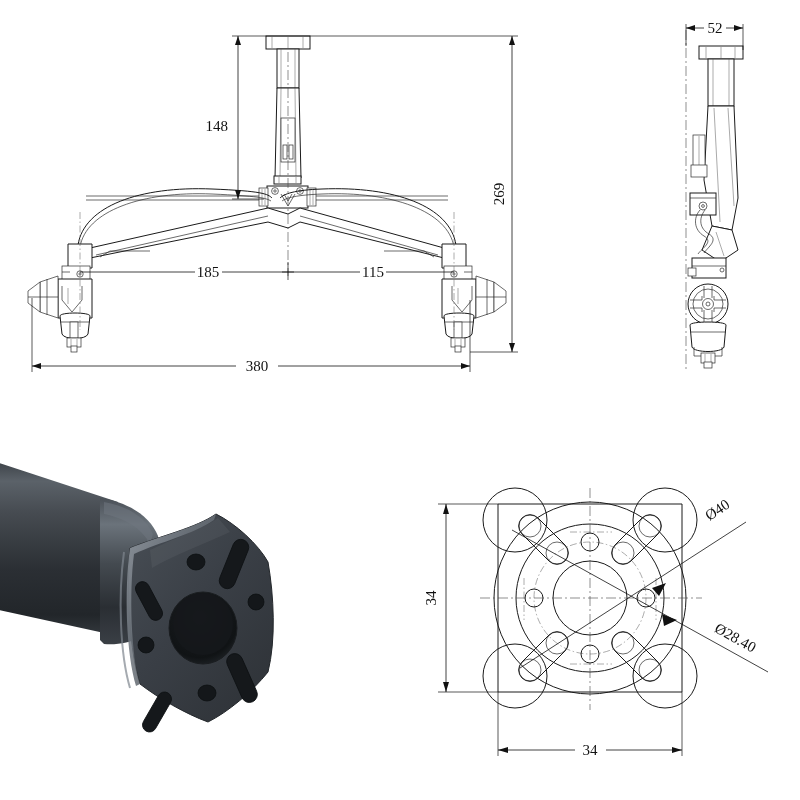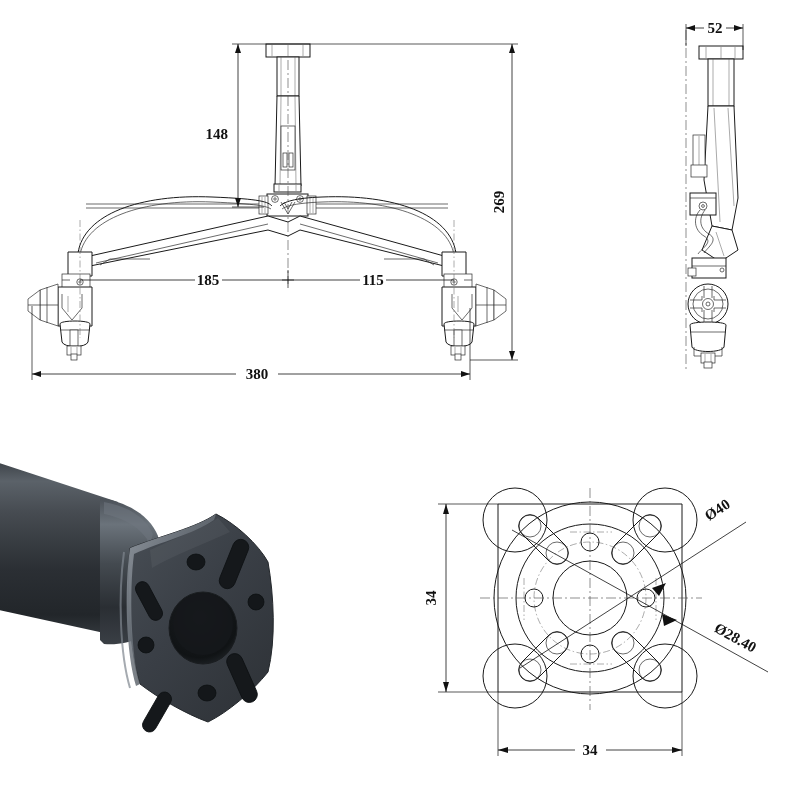--- a/index.html
+++ b/index.html
@@ -1,20 +1,20 @@
 <!DOCTYPE html>
 <html><head>
 <meta charset="utf-8">
 <title>Technical Drawing Sheet</title>
 <style>
   html,body{margin:0;padding:0;background:#ffffff;}
   body{width:800px;height:800px;overflow:hidden;
        font-family:"Liberation Serif", serif;}
   #sheet{position:relative;width:800px;height:800px;background:#ffffff;}
-  .view{position:absolute;font-weight:bold;}
+  .view{position:absolute;}
   svg{display:block;overflow:visible;}
   .dimtext{font-family:"Liberation Serif", serif;fill:#111111;}
   .ln{stroke:#1a1a1a;fill:none;stroke-width:1;}
   .ln-thin{stroke:#2b2b2b;fill:none;stroke-width:0.7;}
   .ln-hair{stroke:#555;fill:none;stroke-width:0.5;}
   .dim{stroke:#111;fill:none;stroke-width:0.8;}
   .ext{stroke:#111;fill:none;stroke-width:0.7;}
   .center{stroke:#444;fill:none;stroke-width:0.6;
           stroke-dasharray:10 3 2 3;}
   .center2{stroke:#666;fill:none;stroke-width:0.55;
@@ -24,21 +24,21 @@
   
   #photo-wrap{position:absolute;left:0px;top:440px;
               width:360px;height:360px;}
   .photo-svg{position:absolute;left:0;top:0;}
 </style>
 </head>
 <body>
 
 <div id="sheet">
 
-  <div class="view" style="left:0px;top:0px;width:530px;height:400px;margin-top:8px;">
+  <div class="view" style="left:0px;top:0px;width:530px;height:400px;">
   <svg width="530" height="400" viewBox="0 0 530 400">
 
     <rect class="ln wh" x="266" y="36" width="44" height="13"></rect>
     <line class="ln-hair" x1="272" y1="37" x2="272" y2="48"></line>
     <line class="ln-hair" x1="288" y1="37" x2="288" y2="48"></line>
     <line class="ln-hair" x1="303" y1="37" x2="303" y2="48"></line>
 
     <rect class="ln wh" x="277" y="49" width="22" height="39"></rect>
     <line class="ln-hair" x1="281" y1="49" x2="281" y2="88"></line>
     <line class="ln-hair" x1="295" y1="49" x2="295" y2="88"></line>

